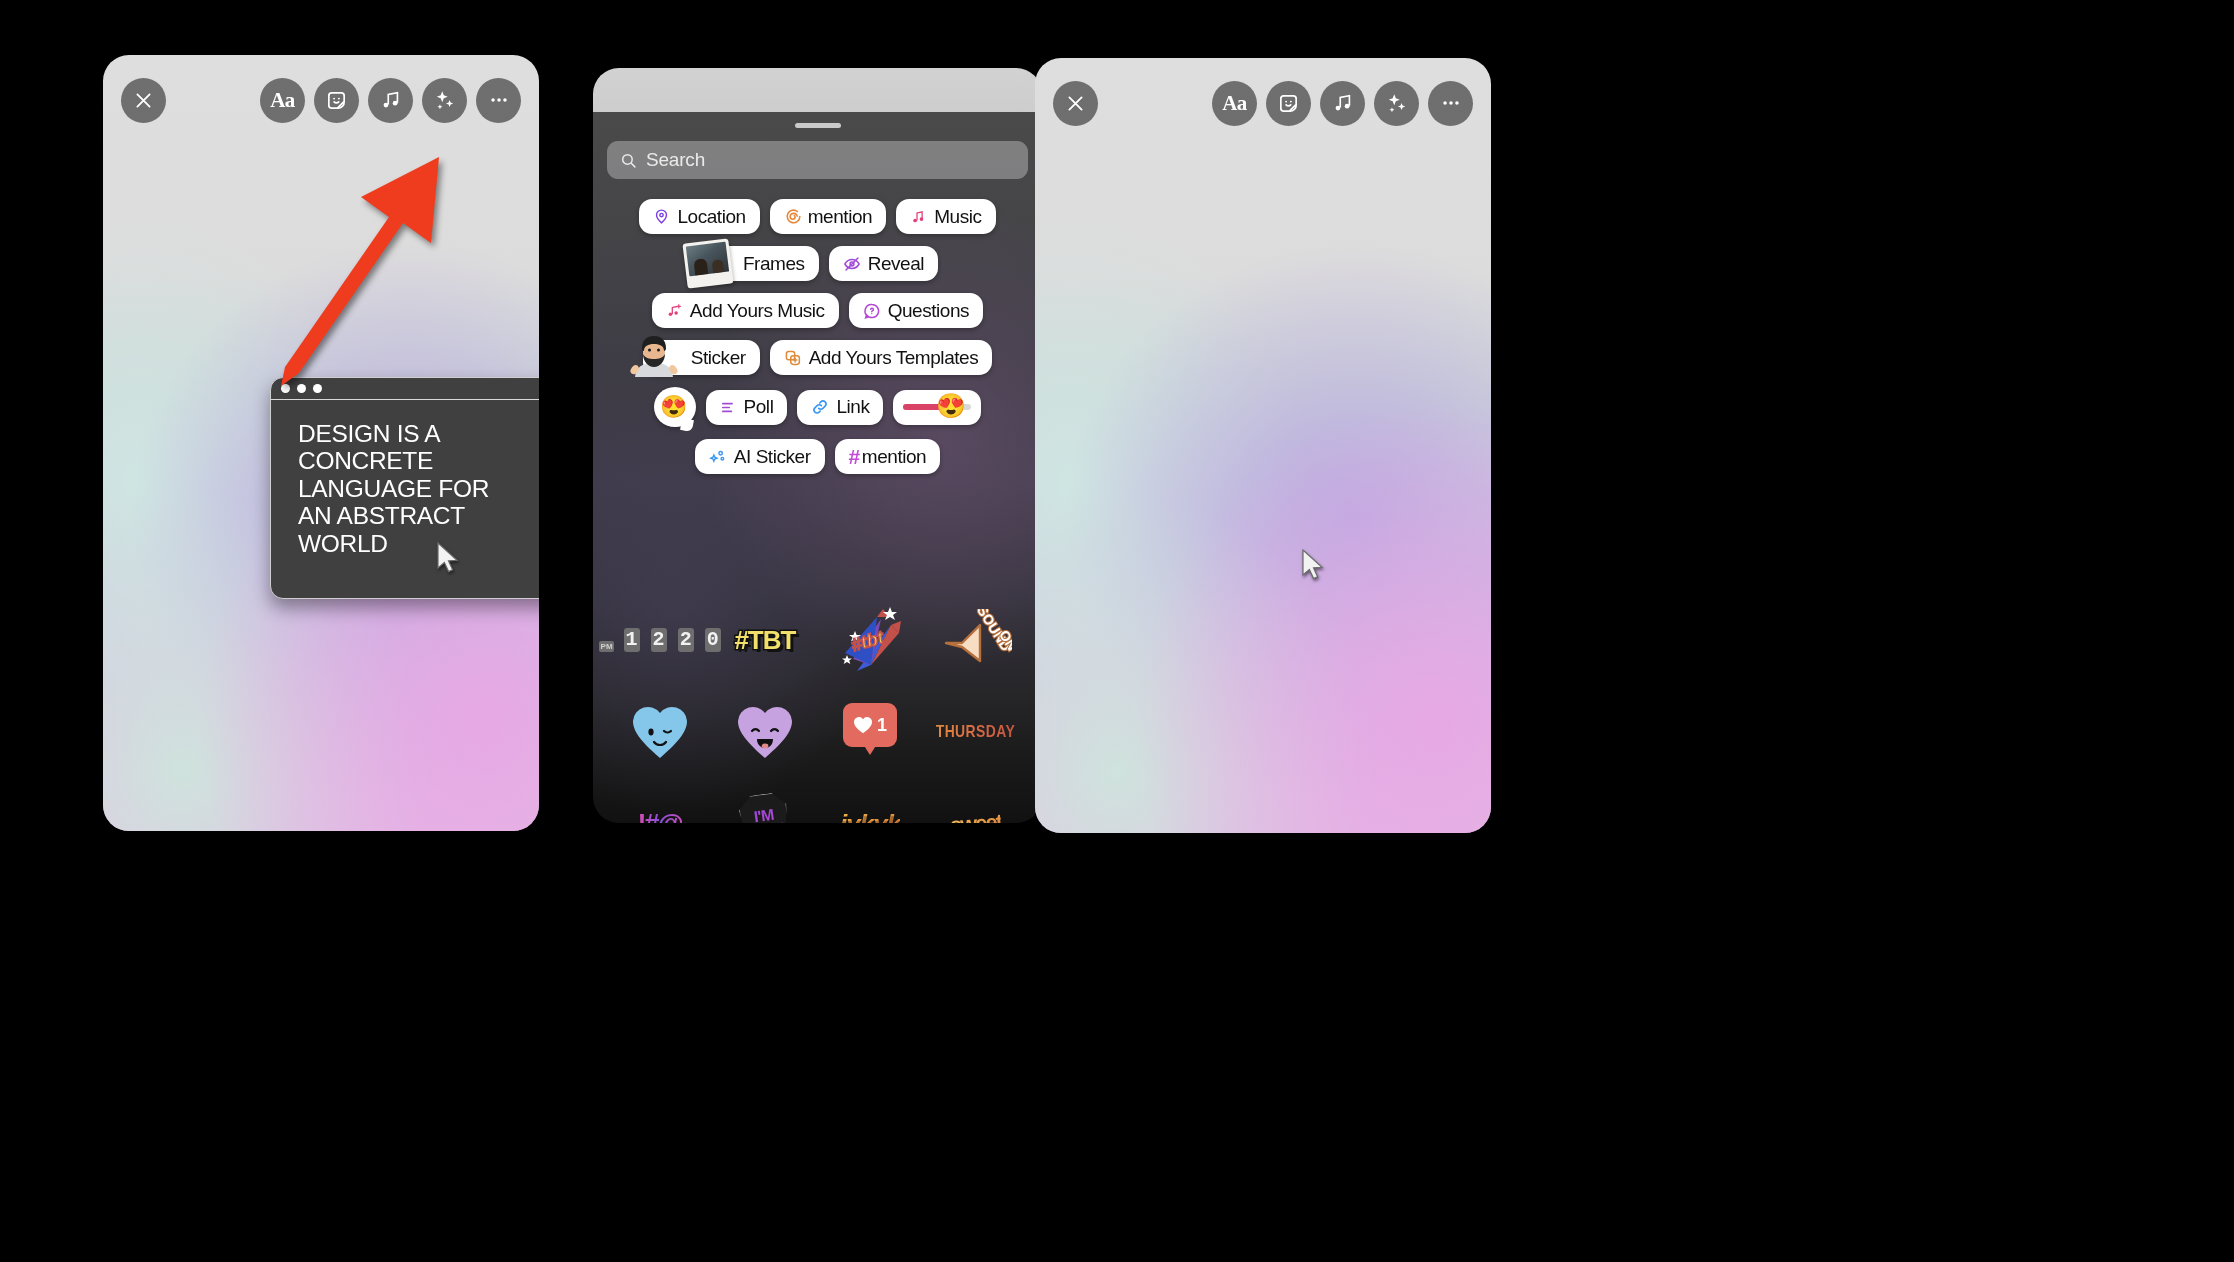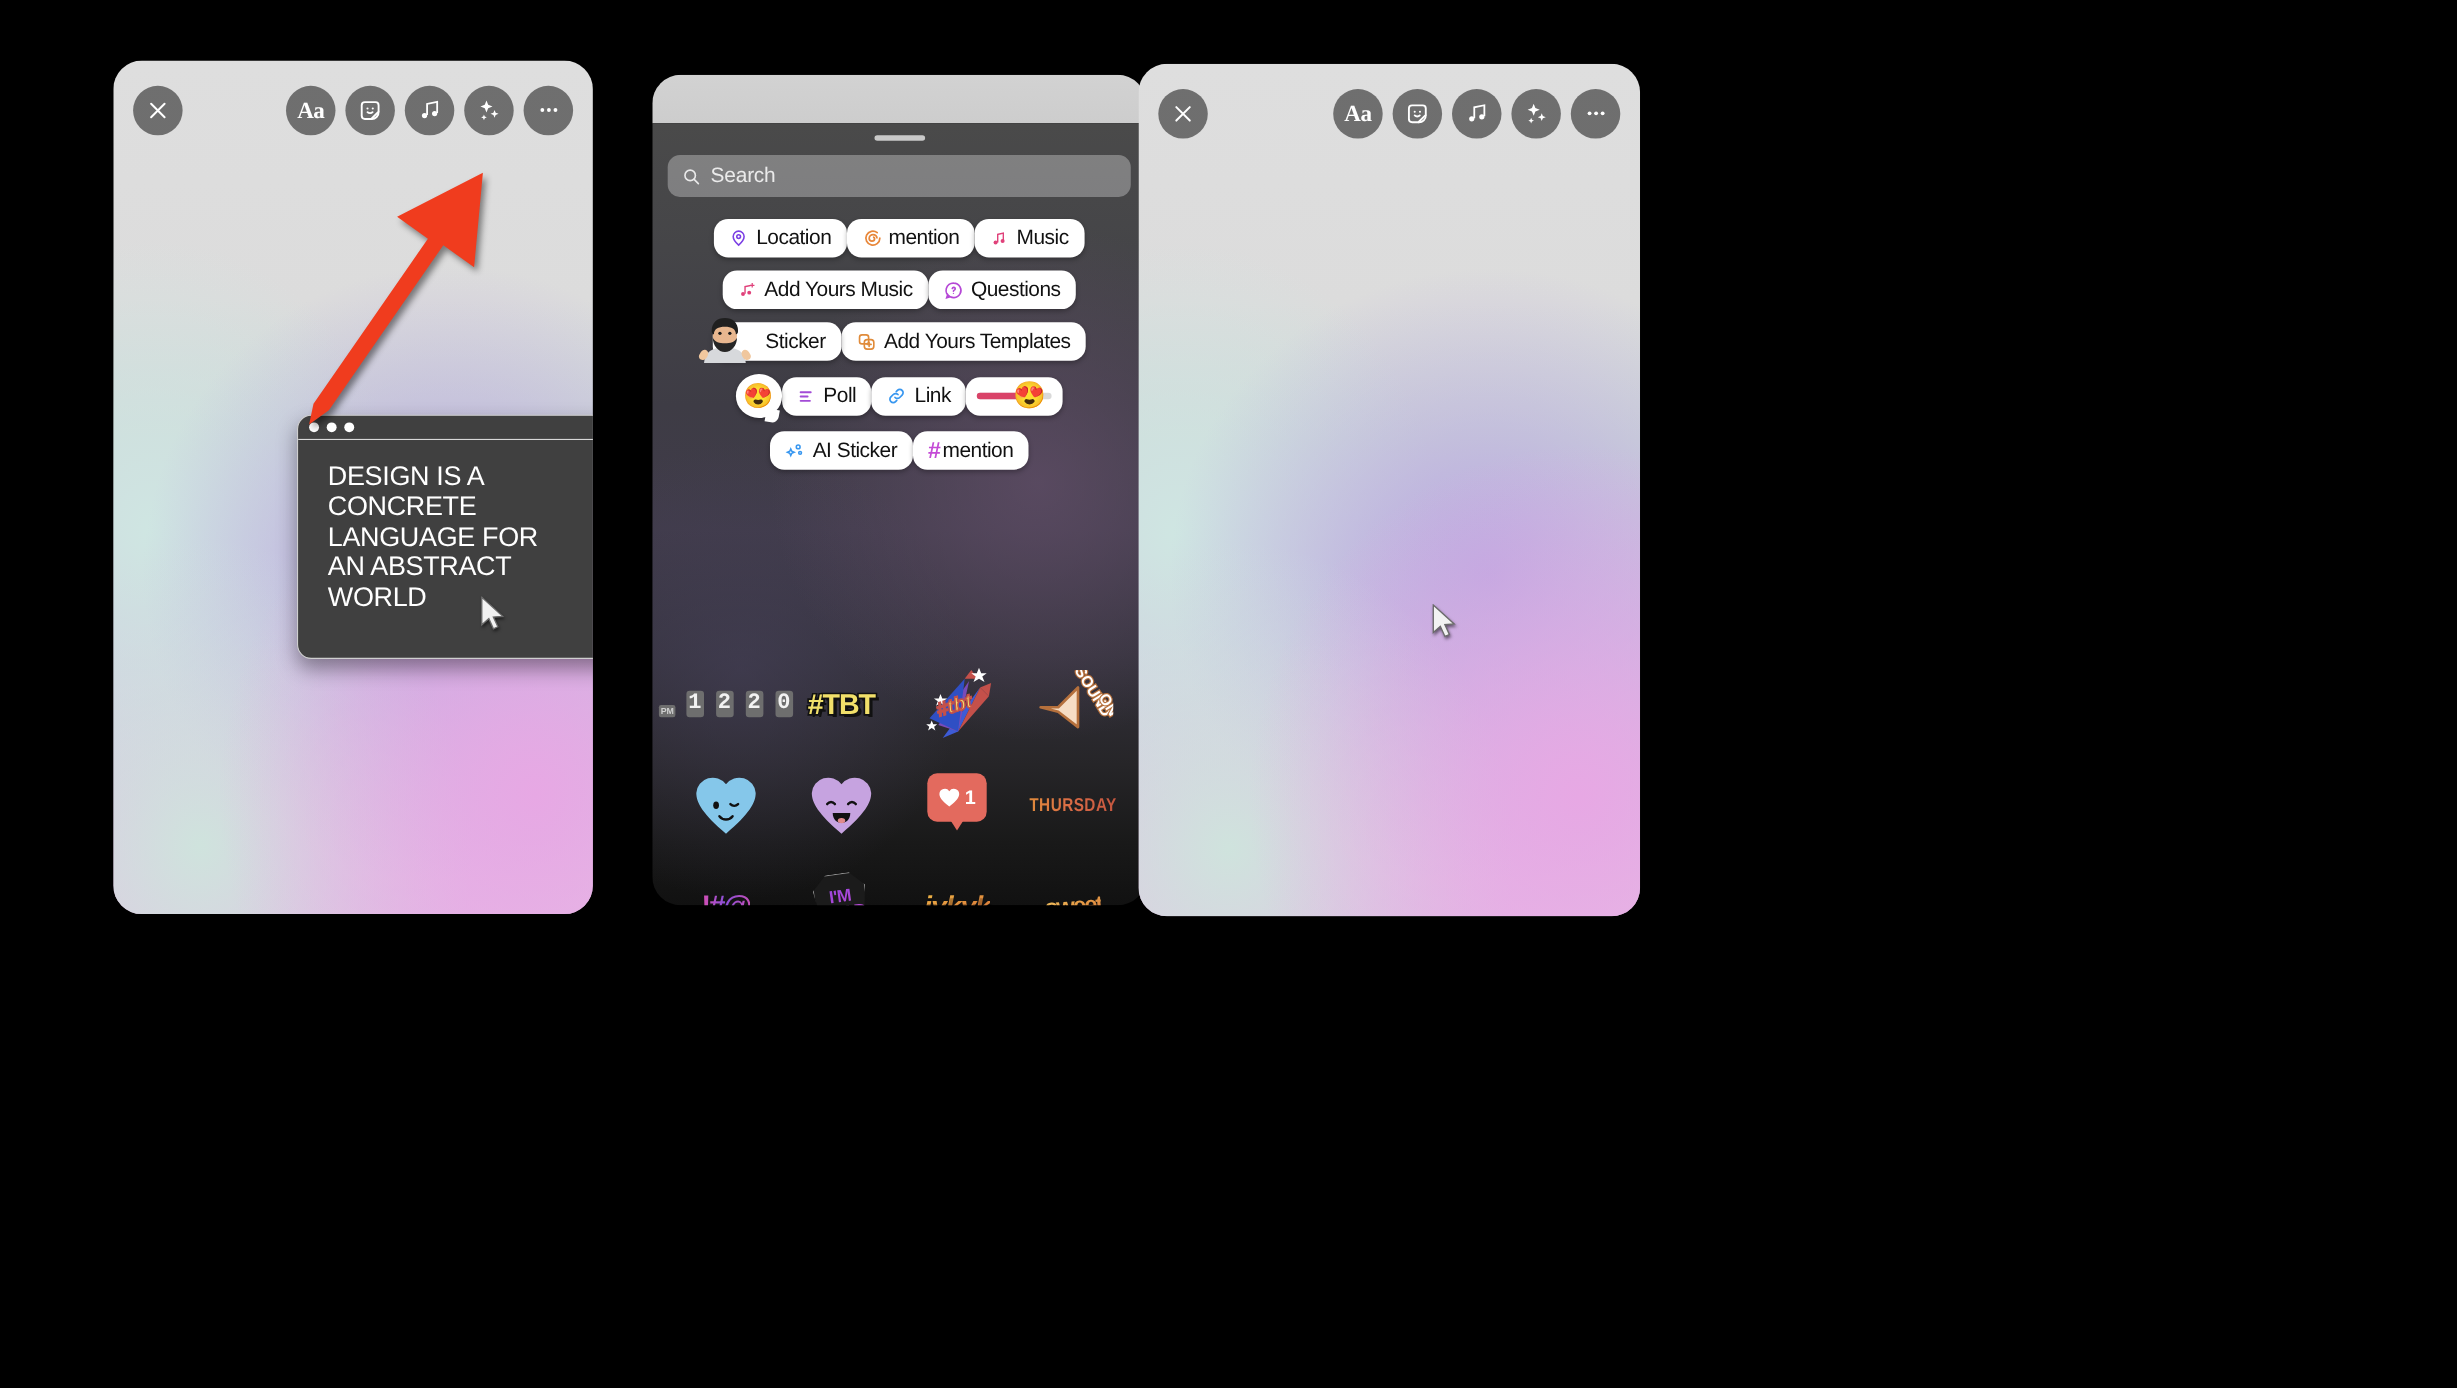--- a/index.html
+++ b/index.html
@@ -68,21 +68,21 @@
   }
   .grabber { width:46px; height:5px; border-radius:3px; background:#c9c9c9;
     margin:11px auto 0; }
   .searchbar { margin:13px 14px 0; height:38px; border-radius:11px;
     background:rgba(255,255,255,.30);
     display:flex; align-items:center; gap:9px; padding:0 13px; }
   .searchbar .sp { font-size:19px; color:#eaeaea; letter-spacing:-.2px; }
 
   .chips { margin-top:20px; }
   .chip-row { display:flex; justify-content:center; align-items:center;
-    margin-bottom:12px; }
+    gap:10px; margin-bottom:12px; }
   .chip { background:#fff; border-radius:13px; height:35px;
     padding:0 14px; display:flex; align-items:center; gap:7px;
     box-shadow:0 2px 5px rgba(0,0,0,.3); flex:0 0 auto; }
   .chip .t { font-size:19px; color:#111; letter-spacing:-.45px;
     white-space:nowrap; }
   .chip.mention .t { margin-left:-2px; }
   .chip svg { display:block; flex:0 0 auto; }
 
   
   .chip.frames { padding-left:46px; position:relative; }
@@ -281,20 +281,36 @@
             <svg width="17" height="17" viewBox="0 0 24 24" fill="#E0417A">
                 <path d="M9 17.5V6.2l9-1.9v11.1h-1.8V6.6L10.8 7.8v9.7z"></path>
                 <circle cx="7.2" cy="17.6" r="2.6"></circle>
                 <circle cx="16.2" cy="15.6" r="2.6"></circle>
               </svg>
             <span class="t">Music</span>
           </div>
         </div>
 
 
+        <div class="chip-row">
+          <div class="chip frames">
+            <div class="polaroid">
+                <div class="im"></div>
+              </div>
+            <span class="t">Frames</span>
+          </div>
+          <div class="chip">
+            <svg width="18" height="18" viewBox="0 0 24 24" fill="none" stroke="#A24BD6" stroke-width="2">
+                <path d="M2.5 12S6 6 12 6s9.5 6 9.5 6-3.5 6-9.5 6-9.5-6-9.5-6z"></path>
+                <circle cx="12" cy="12" r="2.6"></circle>
+                <path d="M4 20L20 4" stroke-linecap="round"></path>
+              </svg>
+            <span class="t">Reveal</span>
+          </div>
+        </div>
 
         <div class="chip-row">
           <div class="chip">
             <svg width="17" height="17" viewBox="0 0 24 24" fill="#E0417A">
                 <path d="M8 17V7l8-1.7v2.1L9.8 8.6V17z"></path>
                 <circle cx="6.3" cy="17.3" r="2.5"></circle>
                 <circle cx="14.3" cy="15.6" r="2.5"></circle>
                 <path d="M17.3 3.2h1.6v2.1H21v1.6h-2.1V9h-1.6V6.9H15.2V5.3h2.1z"></path>
               </svg>
             <span class="t">Add Yours Music</span>

